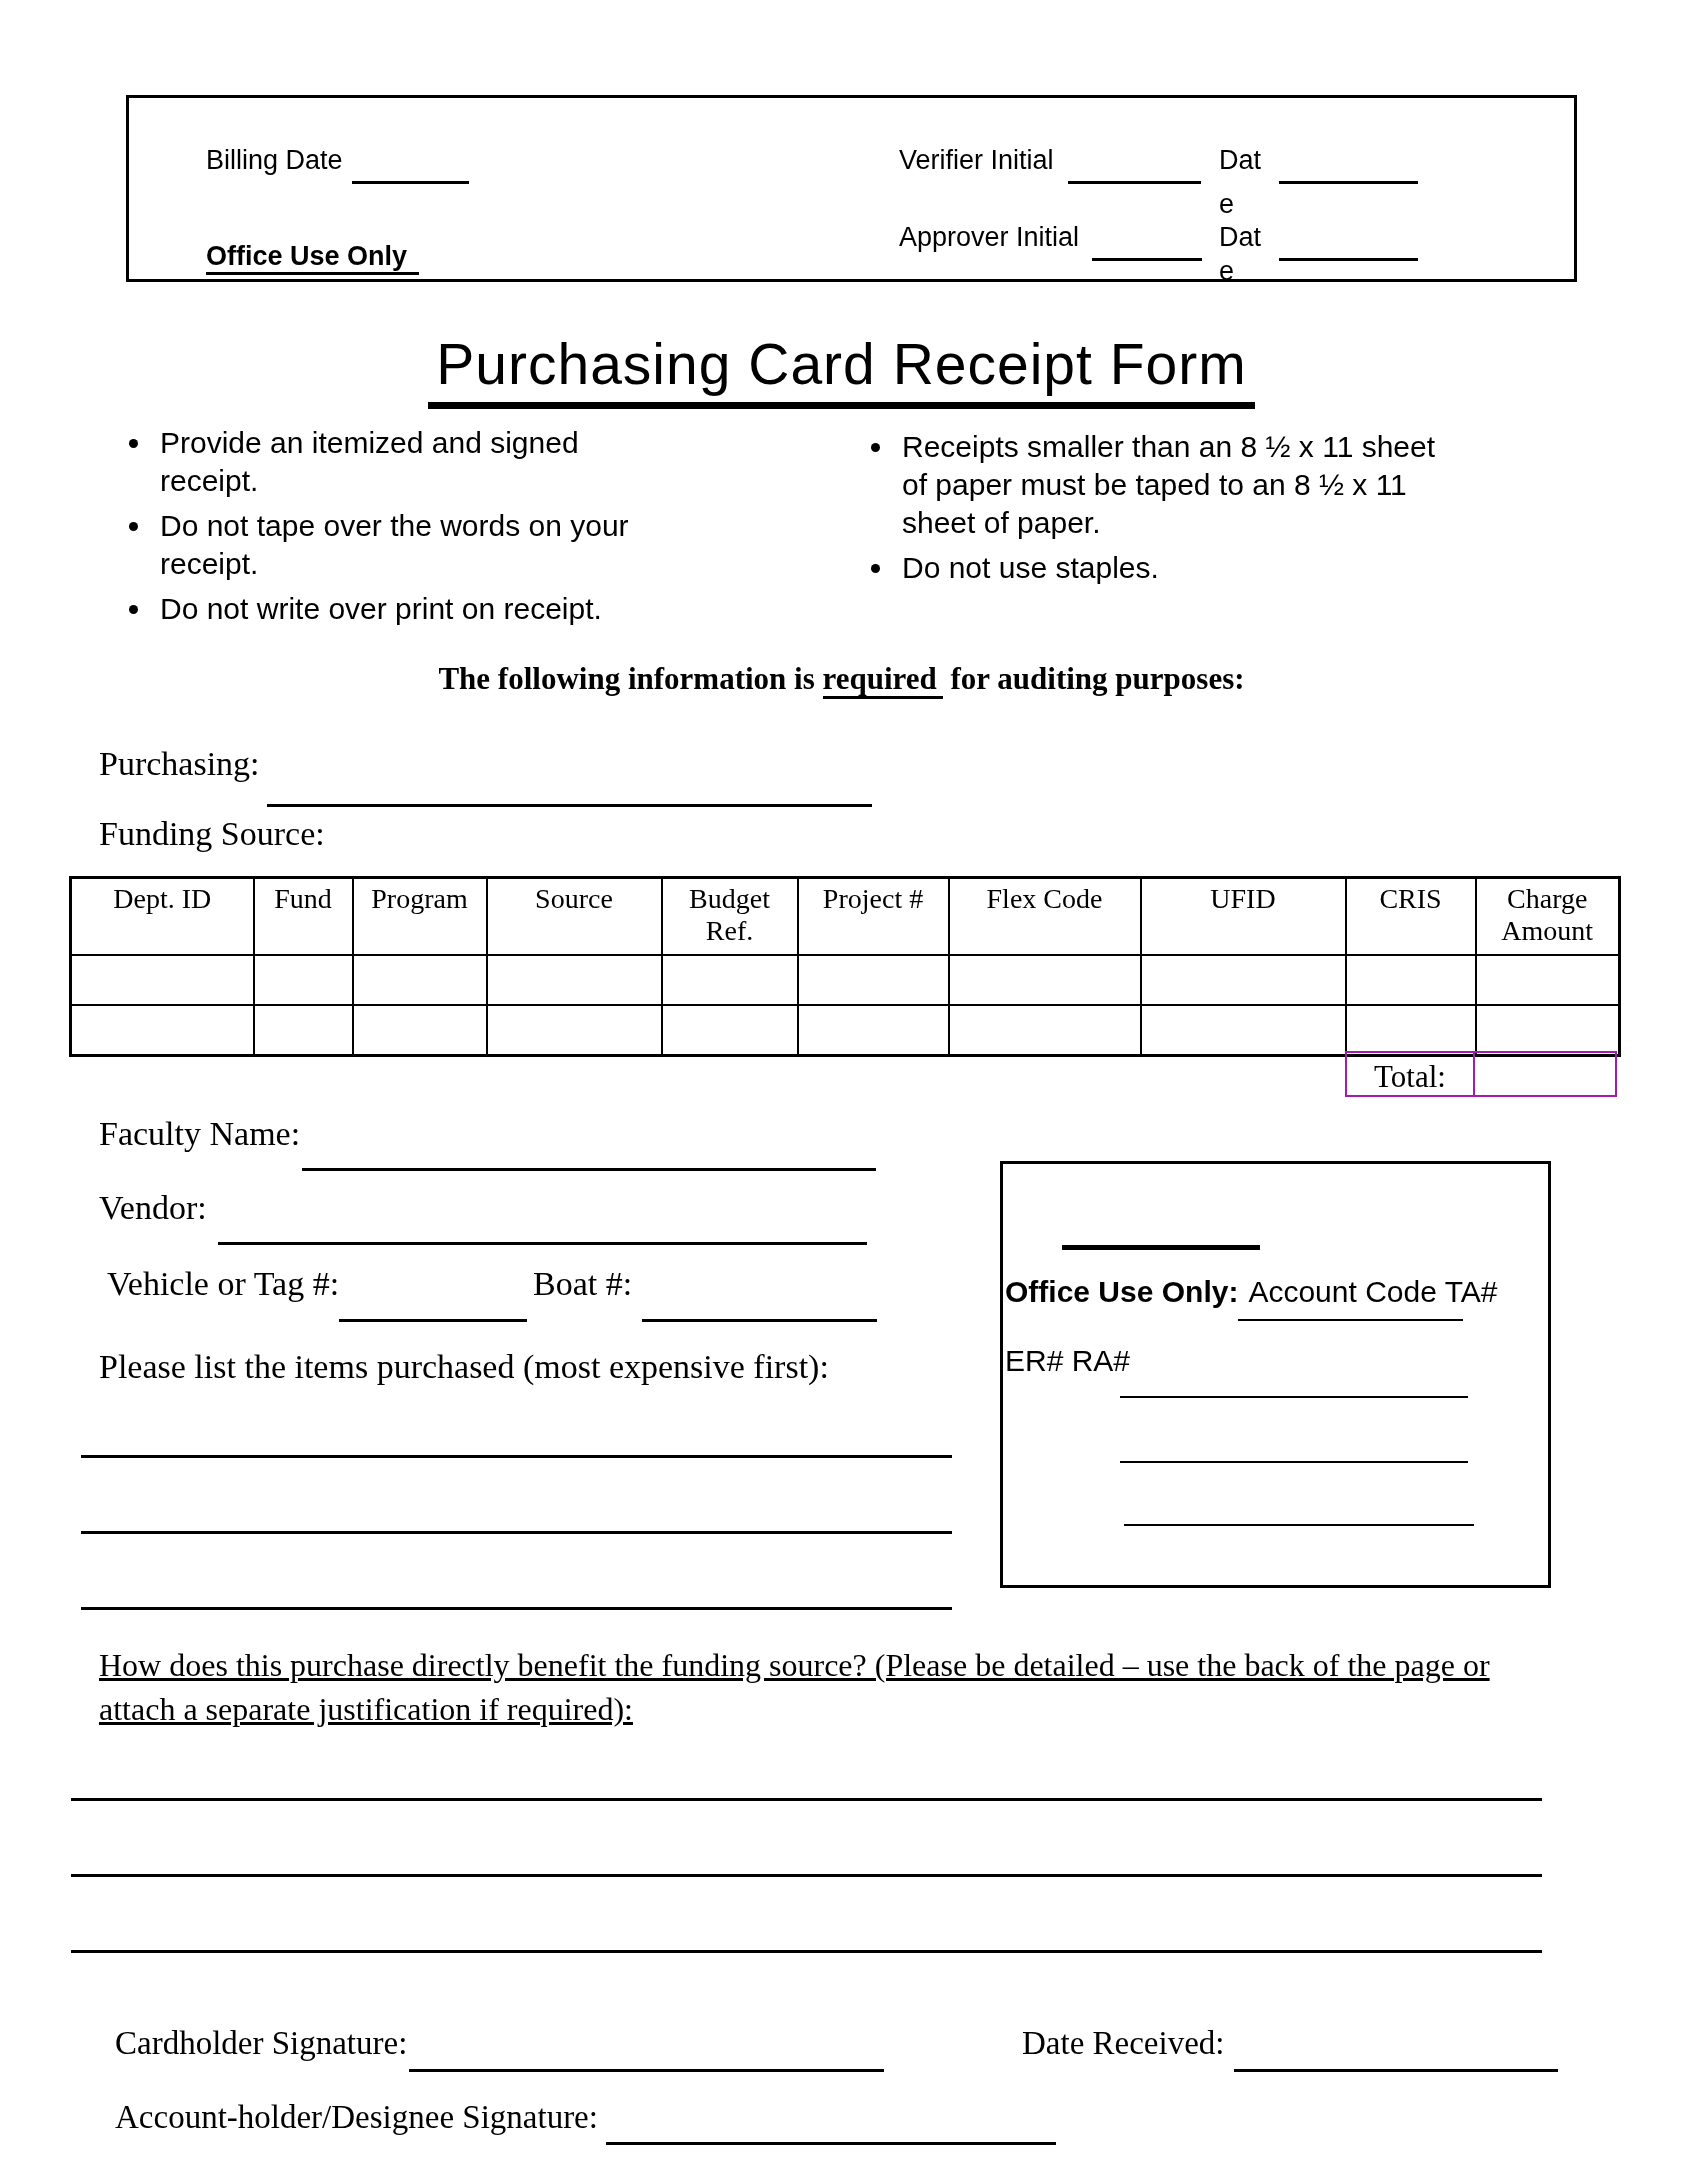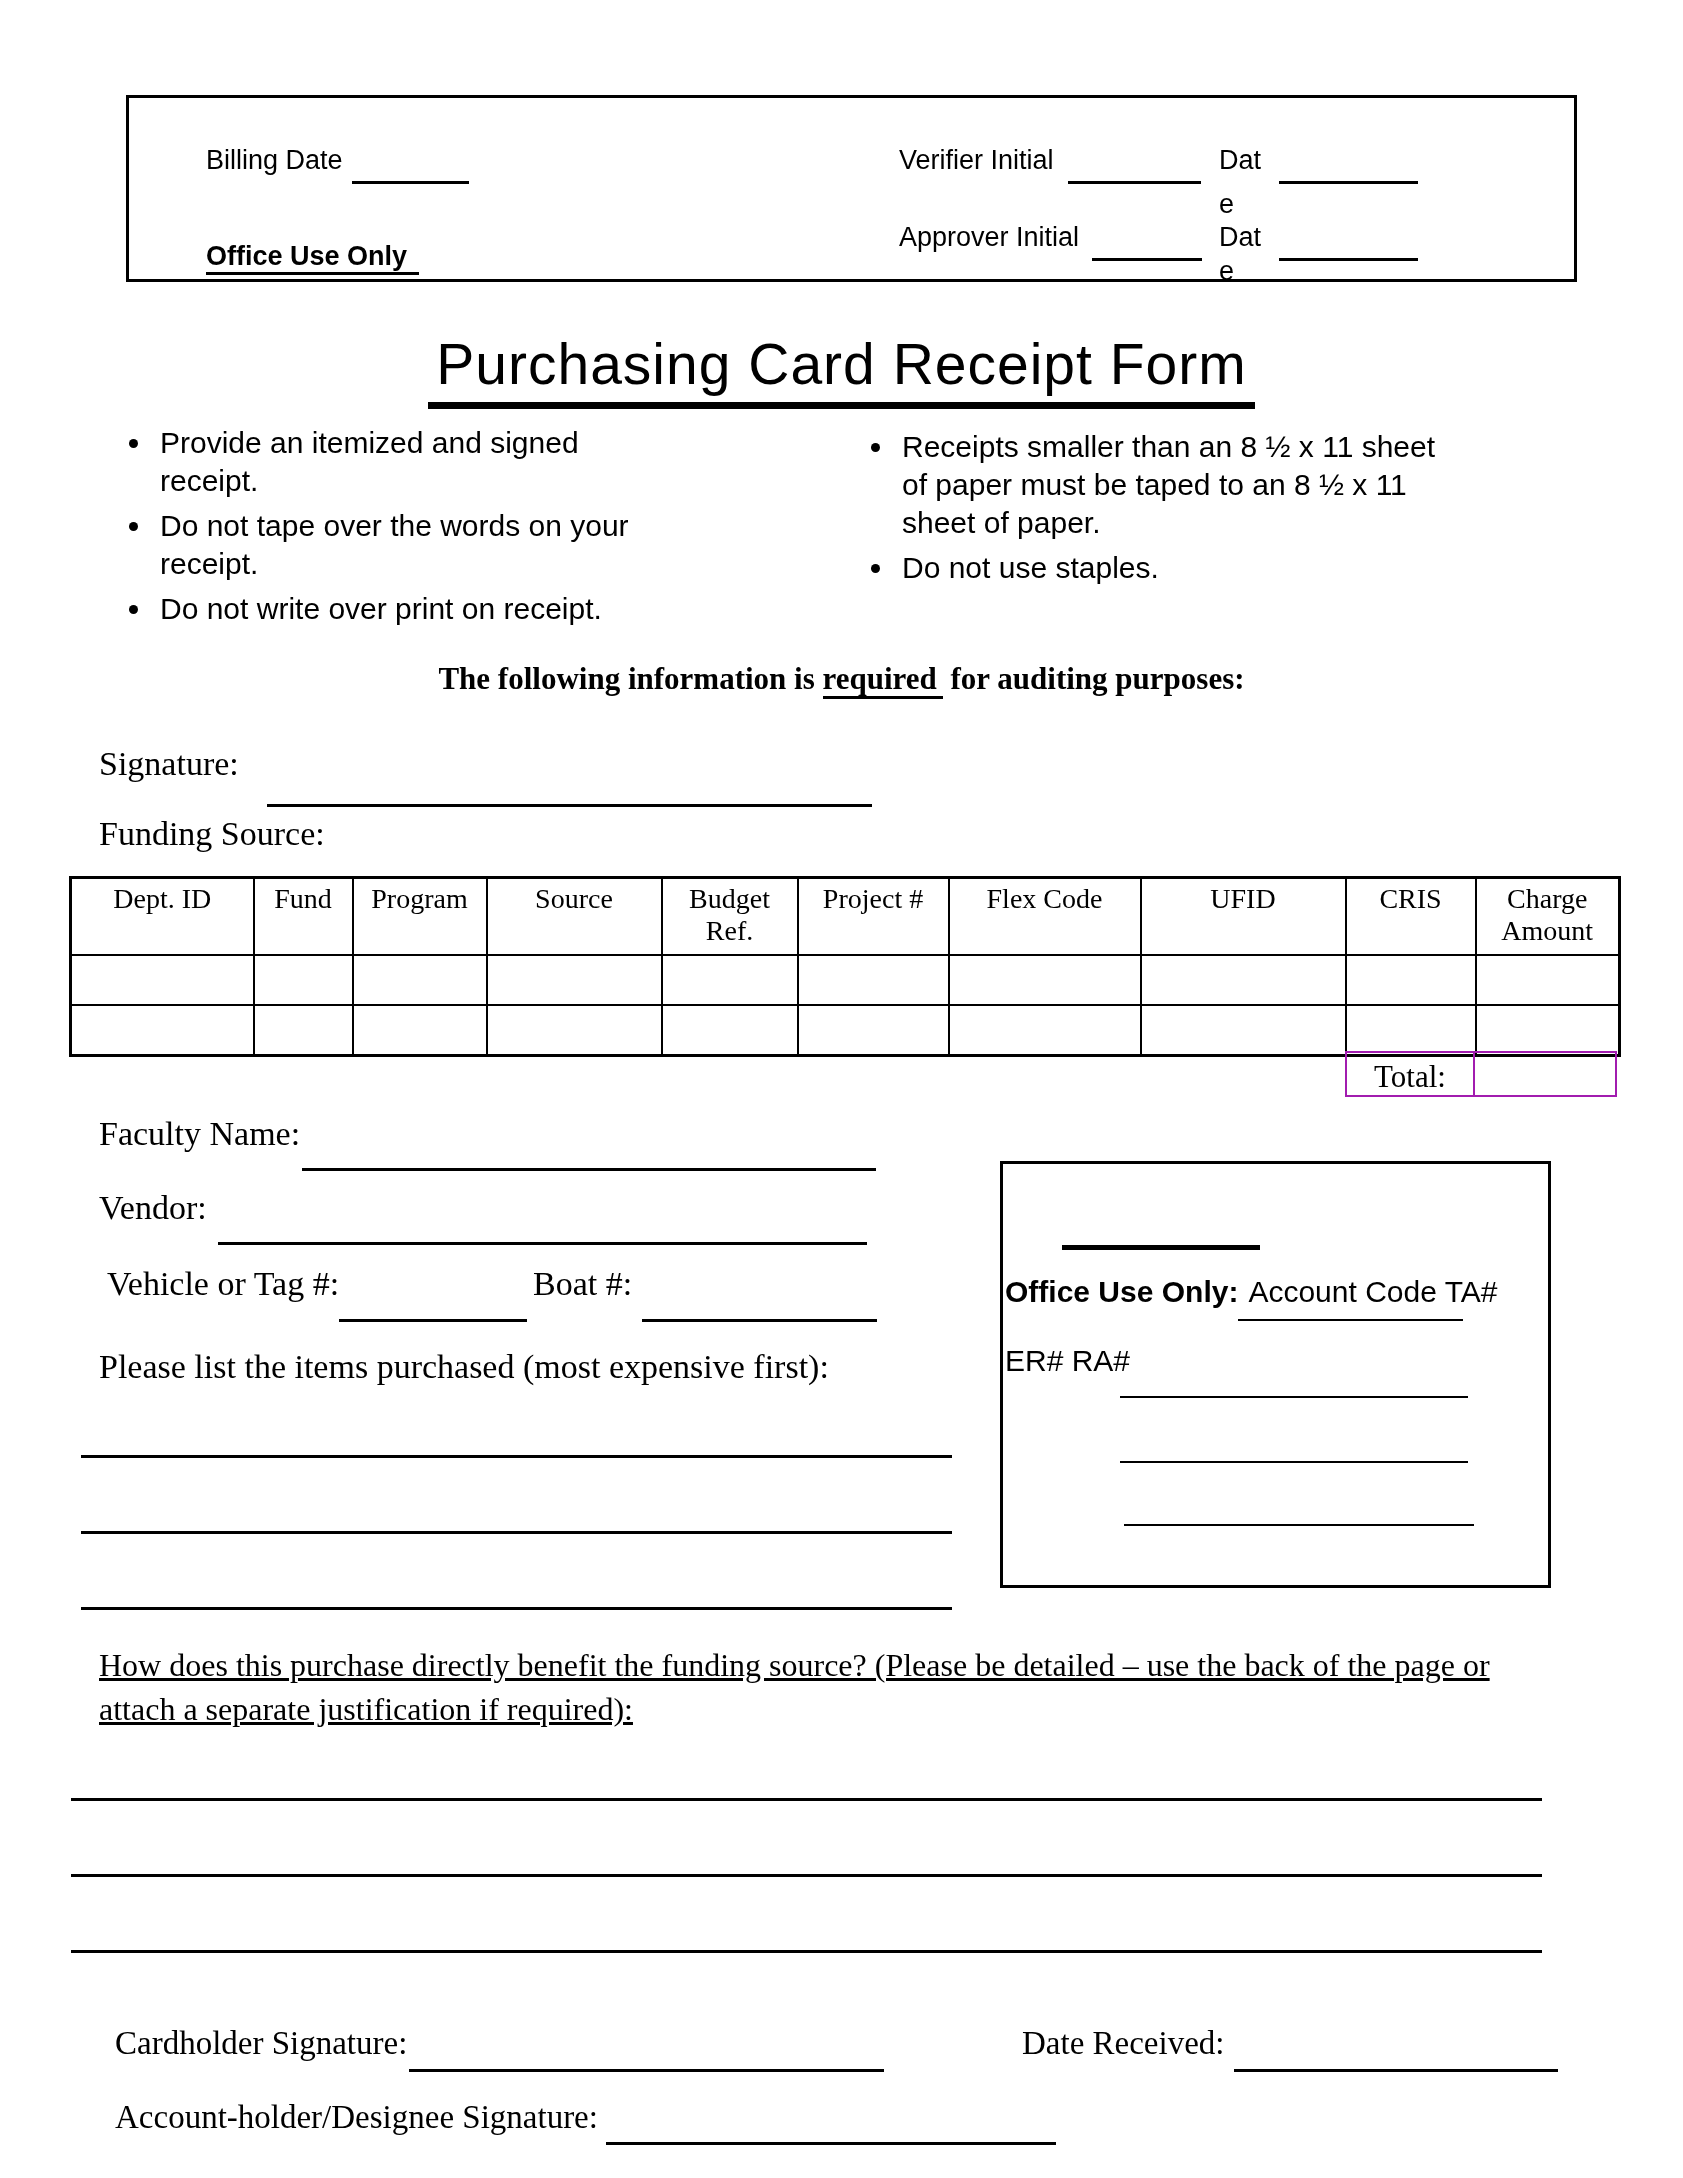--- a/index.html
+++ b/index.html
@@ -71,21 +71,21 @@
   </ul>
   <ul class="abs sans bullets" style="left:846px;top:428px;width:554px;">
     <li>Receipts smaller than an 8 ½ x 11 sheet of paper must be taped to an 8 ½ x 11 sheet of paper.</li>
     <li>Do not use staples.</li>
   </ul>
 
   <div class="abs serif req-note" style="left:0;top:661px;">
     <span>The following information is </span><span class="req-underline">required</span><span> for auditing purposes:</span>
   </div>
 
-  <span class="abs lbl-serif" style="left:99px;top:745px;">Signature:</span>
+  <span class="abs lbl-serif" style="left:99px;top:745px;">Purchasing:</span>
   <div class="line" style="left:267px;top:804px;width:605px;"></div>
 
   <span class="abs lbl-serif" style="left:99px;top:815px;">Funding Source:</span>
 
   <table class="funding abs" style="left:69px;top:876px;">
     <colgroup>
       <col style="width:183px;">
         <col style="width:99px;">
         <col style="width:134px;">
       <col style="width:175px;">

